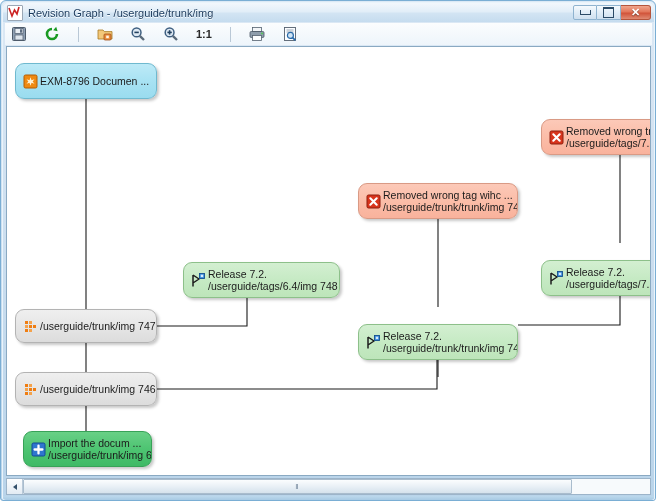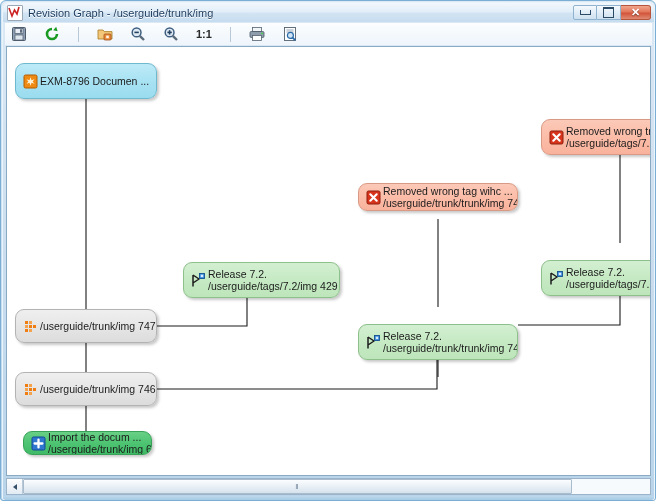--- a/index.html
+++ b/index.html
@@ -262,23 +262,23 @@
           <span class="ntext"><span>EXM-8796 Documen ...</span></span>
         </div>
         <div class="node n-green" style="left: 176px; top: 198px; width: 157px; height: 36px;">
           <span class="nicon">
             <svg width="17" height="16" viewBox="0 0 17 16">
               <path d="M3 14.5 L3 3 M3 3 L9 7 L3 11" fill="none" stroke="#1c1c1c" stroke-width="1.5" stroke-linejoin="round"></path>
               <rect x="9.5" y="1.5" width="5" height="5" fill="#3a8cdc" stroke="#14508f" stroke-width=".9"></rect>
               <rect x="10.8" y="2.7" width="2.4" height="2.4" fill="#d7e9fa"></rect>
             </svg>
           </span>
-          <span class="ntext"><span>Release 7.2.</span><span class="l2">/userguide/tags/7.2/img 429</span></span>
-        </div>
-        <div class="node n-pink" style="left: 351px; top: 136px; width: 160px; height: 28px;">
+          <span class="ntext"><span>Release 7.2.</span><span class="l2">/userguide/tags/6.4/img 748</span></span>
+        </div>
+        <div class="node n-pink" style="left: 351px; top: 136px; width: 160px; height: 36px;">
           <span class="nicon">
             <svg width="15" height="15" viewBox="0 0 15 15">
               <rect x="1" y="1" width="13" height="13" rx="1.5" fill="#d8341c" stroke="#8e1f0f"></rect>
               <path d="M4.3 4.3 L10.7 10.7 M10.7 4.3 L4.3 10.7" stroke="#ffffff" stroke-width="2.1" stroke-linecap="round"></path>
             </svg>
           </span>
           <span class="ntext"><span>Removed wrong tag wihc ...</span><span class="l2">/userguide/trunk/trunk/img 749</span></span>
         </div>
         <div class="node n-green" style="left: 351px; top: 260px; width: 160px; height: 36px;">
           <span class="nicon">
@@ -330,21 +330,21 @@
               <rect x="6" y="2" width="3" height="3" fill="#f4a24b"></rect>
               <rect x="2" y="6" width="3" height="3" fill="#f4a24b"></rect>
               <rect x="6" y="6" width="3" height="3" fill="#ef7d12"></rect>
               <rect x="10" y="6" width="3" height="3" fill="#ef7d12"></rect>
               <rect x="2" y="10" width="3" height="3" fill="#ef7d12"></rect>
               <rect x="6" y="10" width="3" height="3" fill="#f4a24b"></rect>
             </svg>
           </span>
           <span class="ntext"><span>/userguide/trunk/img 746</span></span>
         </div>
-        <div class="node n-green-b" style="left: 16px; top: 384px; width: 129px; height: 24px;">
+        <div class="node n-green-b" style="left: 16px; top: 384px; width: 129px; height: 36px;">
           <span class="nicon">
             <svg width="15" height="15" viewBox="0 0 15 15">
               <rect x="1" y="1" width="13" height="13" rx="1.5" fill="#2f76cf" stroke="#134a96"></rect>
               <path d="M7.5 3.6 L7.5 11.4 M3.6 7.5 L11.4 7.5" stroke="#ffffff" stroke-width="2.3" stroke-linecap="round"></path>
             </svg>
           </span>
           <span class="ntext"><span>Import the docum ...</span><span class="l2">/userguide/trunk/img 6</span></span>
         </div>
       </div>
   </div>

